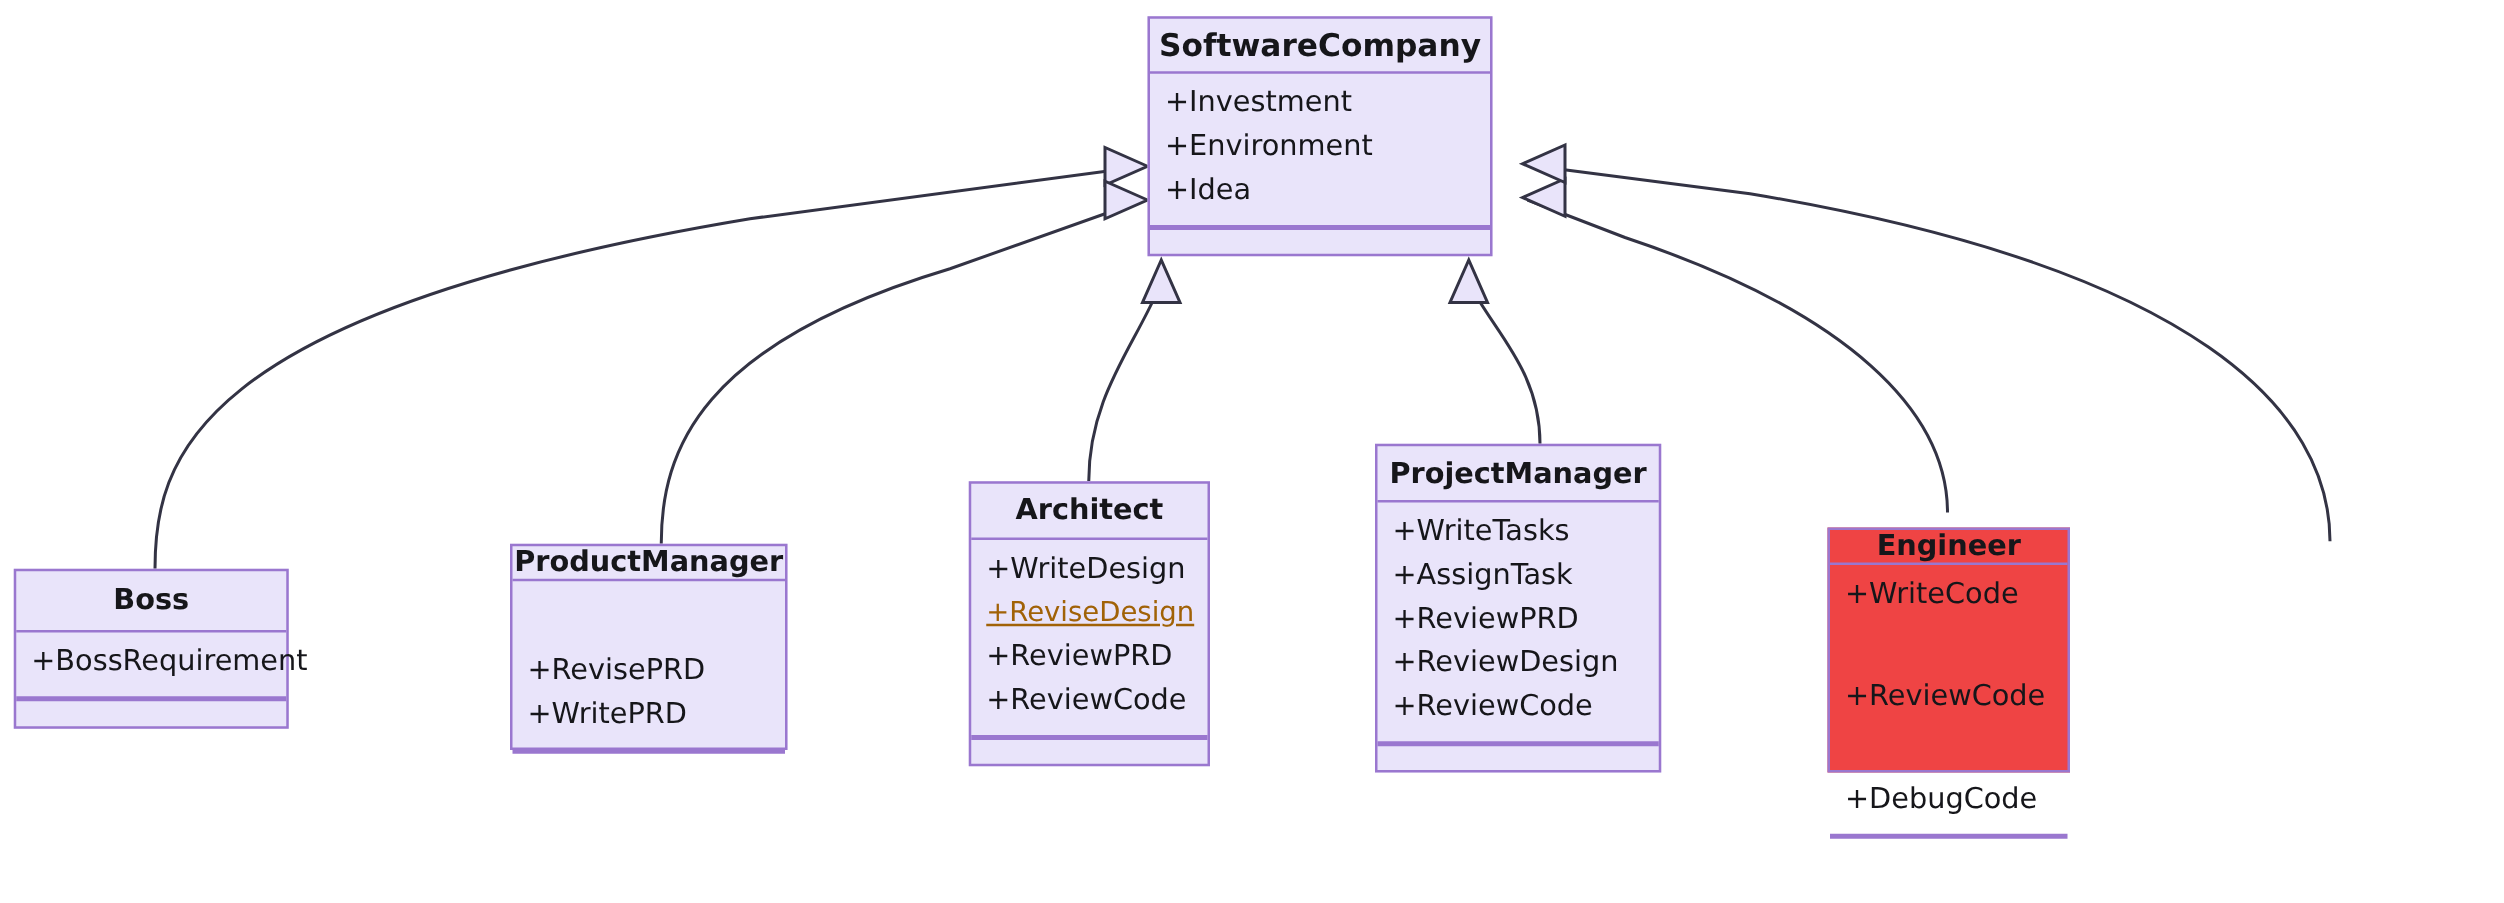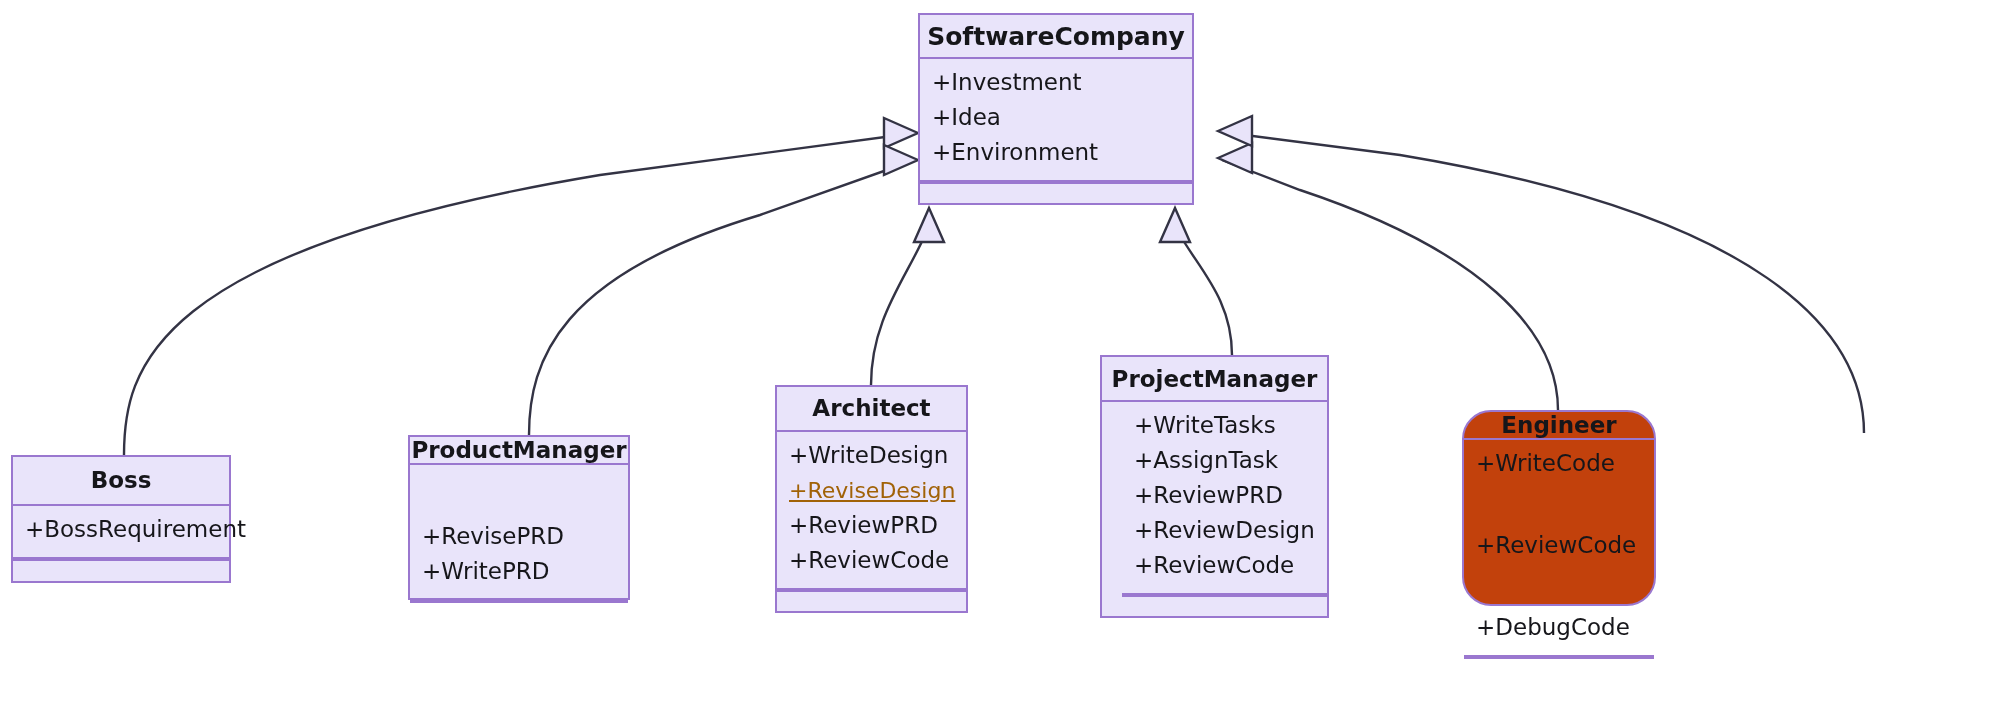--- a/index.html
+++ b/index.html
@@ -30,22 +30,22 @@
       <polygon points="1175,208 1160,242 1190,242" fill="#e9e4fa" stroke="#333344" stroke-width="2.4" stroke-linejoin="miter"></polygon>
       <path d="M 1558 410 C 1558 330 1480 250 1300 190 L 1222 160" fill="none" stroke="#333344" stroke-width="2.4"></path>
       <polygon points="1218,158 1252,143 1252,173" fill="#e9e4fa" stroke="#333344" stroke-width="2.4" stroke-linejoin="miter"></polygon>
       <path d="M 1864 433 C 1864 330 1760 215 1400 155 L 1222 132" fill="none" stroke="#333344" stroke-width="2.4"></path>
       <polygon points="1218,131 1252,116 1252,146" fill="#e9e4fa" stroke="#333344" stroke-width="2.4" stroke-linejoin="miter"></polygon>
     </svg>
 <div class="uml-class" style="left: 918px; top: 13px; width: 276px; height: 192px; background: rgb(233, 228, 250); border-color: rgb(154, 119, 207);">
       <div class="uml-title" style="height: 56px; font-size: 25px; border-bottom-color: rgb(154, 119, 207); color: rgb(22, 22, 26);">SoftwareCompany</div>
       <div class="uml-attrs" style="border-bottom-color: rgb(154, 119, 207);">
         <div class="row" style="font-size: 23px; line-height: 35px; color: rgb(22, 22, 26);">+Investment</div>
+        <div class="row" style="font-size: 23px; line-height: 35px; color: rgb(22, 22, 26);">+Environment</div>
         <div class="row" style="font-size: 23px; line-height: 35px; color: rgb(22, 22, 26);">+Idea</div>
-        <div class="row" style="font-size: 23px; line-height: 35px; color: rgb(22, 22, 26);">+Environment</div>
       </div>
       <div class="uml-methods" style="height: 24px;"></div>
     </div>
     <div class="uml-class" style="left: 11px; top: 455px; width: 220px; height: 128px; background: rgb(233, 228, 250); border-color: rgb(154, 119, 207);">
       <div class="uml-title" style="height: 52px; font-size: 23px; border-bottom-color: rgb(154, 119, 207); color: rgb(22, 22, 26);">Boss</div>
       <div class="uml-attrs" style="border-bottom-color: rgb(154, 119, 207);">
         <div class="row" style="font-size: 23px; line-height: 35px; color: rgb(22, 22, 26);">+BossRequirement</div>
       </div>
       <div class="uml-methods" style="height: 22px;"></div>
     </div>
@@ -62,30 +62,30 @@
       <div class="uml-attrs" style="border-bottom-color: rgb(154, 119, 207);">
         <div class="row" style="font-size: 23px; line-height: 35px; color: rgb(22, 22, 26);">+WriteDesign</div>
         <div class="row" style="font-size: 22px; line-height: 35px; color: #a16207; text-decoration: underline;">+ReviseDesign</div>
         <div class="row" style="font-size: 23px; line-height: 35px; color: rgb(22, 22, 26);">+ReviewPRD</div>
         <div class="row" style="font-size: 23px; line-height: 35px; color: rgb(22, 22, 26);">+ReviewCode</div>
       </div>
       <div class="uml-methods" style="height: 22px;"></div>
     </div>
     <div class="uml-class" style="left: 1100px; top: 355px; width: 229px; height: 263px; background: rgb(233, 228, 250); border-color: rgb(154, 119, 207);">
       <div class="uml-title" style="height: 52px; font-size: 23px; border-bottom-color: rgb(154, 119, 207); color: rgb(22, 22, 26);">ProjectManager</div>
-      <div class="uml-attrs" style="border-bottom-color: rgb(154, 119, 207); margin-left: 20px;">
+      <div class="uml-attrs" style="border-bottom-color: rgb(154, 119, 207);">
         <div class="row" style="font-size: 23px; line-height: 35px; color: rgb(22, 22, 26);">+WriteTasks</div>
         <div class="row" style="font-size: 23px; line-height: 35px; color: rgb(22, 22, 26);">+AssignTask</div>
         <div class="row" style="font-size: 23px; line-height: 35px; color: rgb(22, 22, 26);">+ReviewPRD</div>
         <div class="row" style="font-size: 23px; line-height: 35px; color: rgb(22, 22, 26);">+ReviewDesign</div>
         <div class="row" style="font-size: 23px; line-height: 35px; color: rgb(22, 22, 26);">+ReviewCode</div>
       </div>
       <div class="uml-methods" style="height: 22px;"></div>
     </div>
-    <div class="uml-class" style="left: 1462px; top: 410px; width: 194px; height: 196px; background: #c2410c; border-color: rgb(154, 119, 207); border-radius: 29px;">
+    <div class="uml-class" style="left: 1462px; top: 422px; width: 194px; height: 196px; background: #ef4444; border-color: rgb(154, 119, 207);">
       <div class="uml-title" style="height: 50px; font-size: 23px; border-bottom-color: rgb(154, 119, 207); color: rgb(22, 22, 26);">Engineer</div>
       <div class="uml-attrs" style="border-bottom-color: rgb(154, 119, 207); gap: 47px;">
         <div class="row" style="font-size: 23px; line-height: 35px; color: rgb(22, 22, 26);">+WriteCode</div>
         <div class="row" style="font-size: 23px; line-height: 35px; color: rgb(22, 22, 26);">+ReviewCode</div>
         <div class="row" style="font-size: 23px; line-height: 35px; color: rgb(22, 22, 26);">+DebugCode</div>
       </div>
       <div class="uml-methods" style="height: 22px;"></div>
     </div>
   </div>
 

